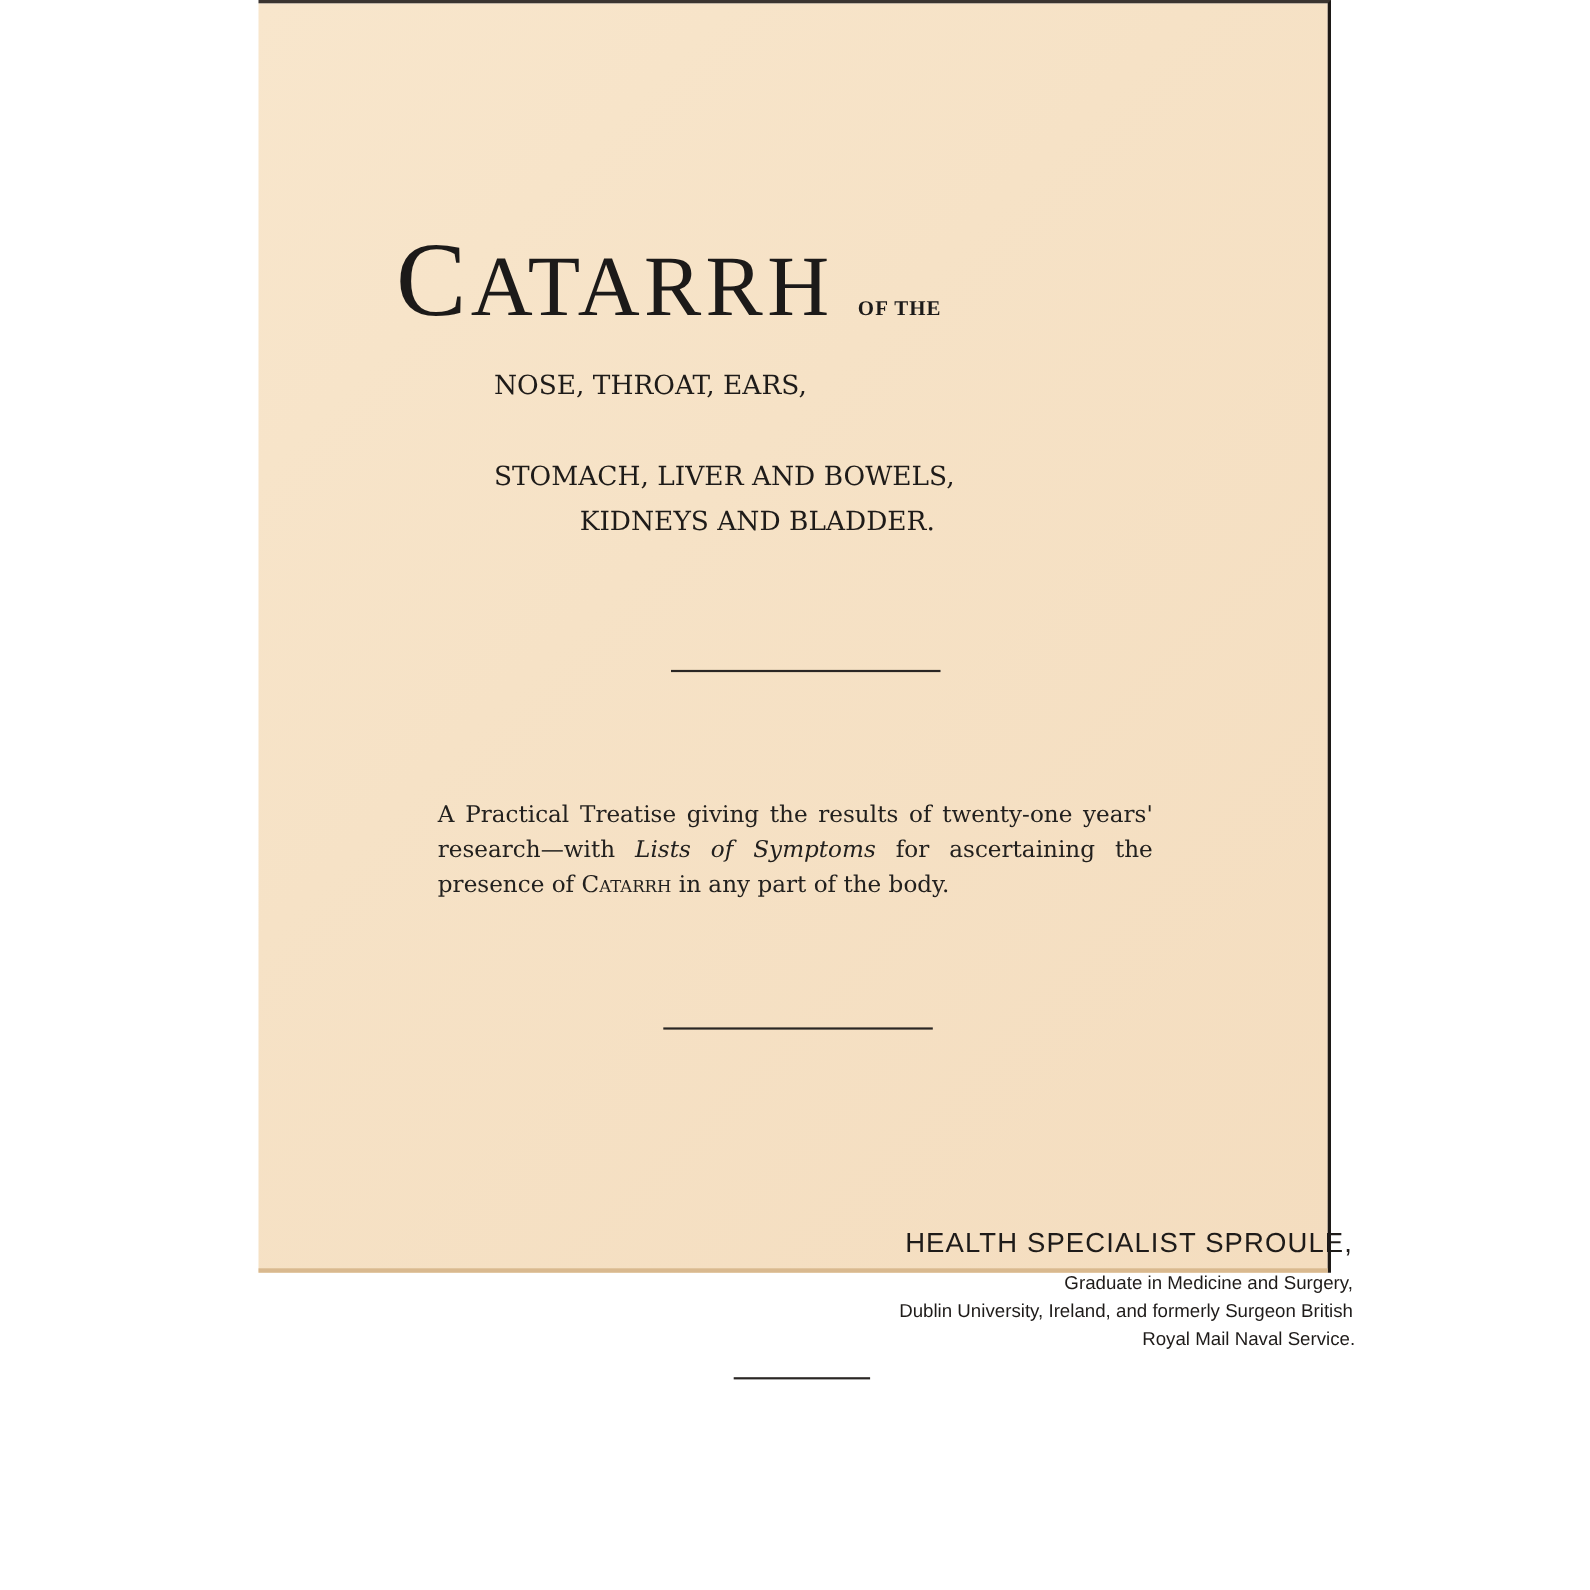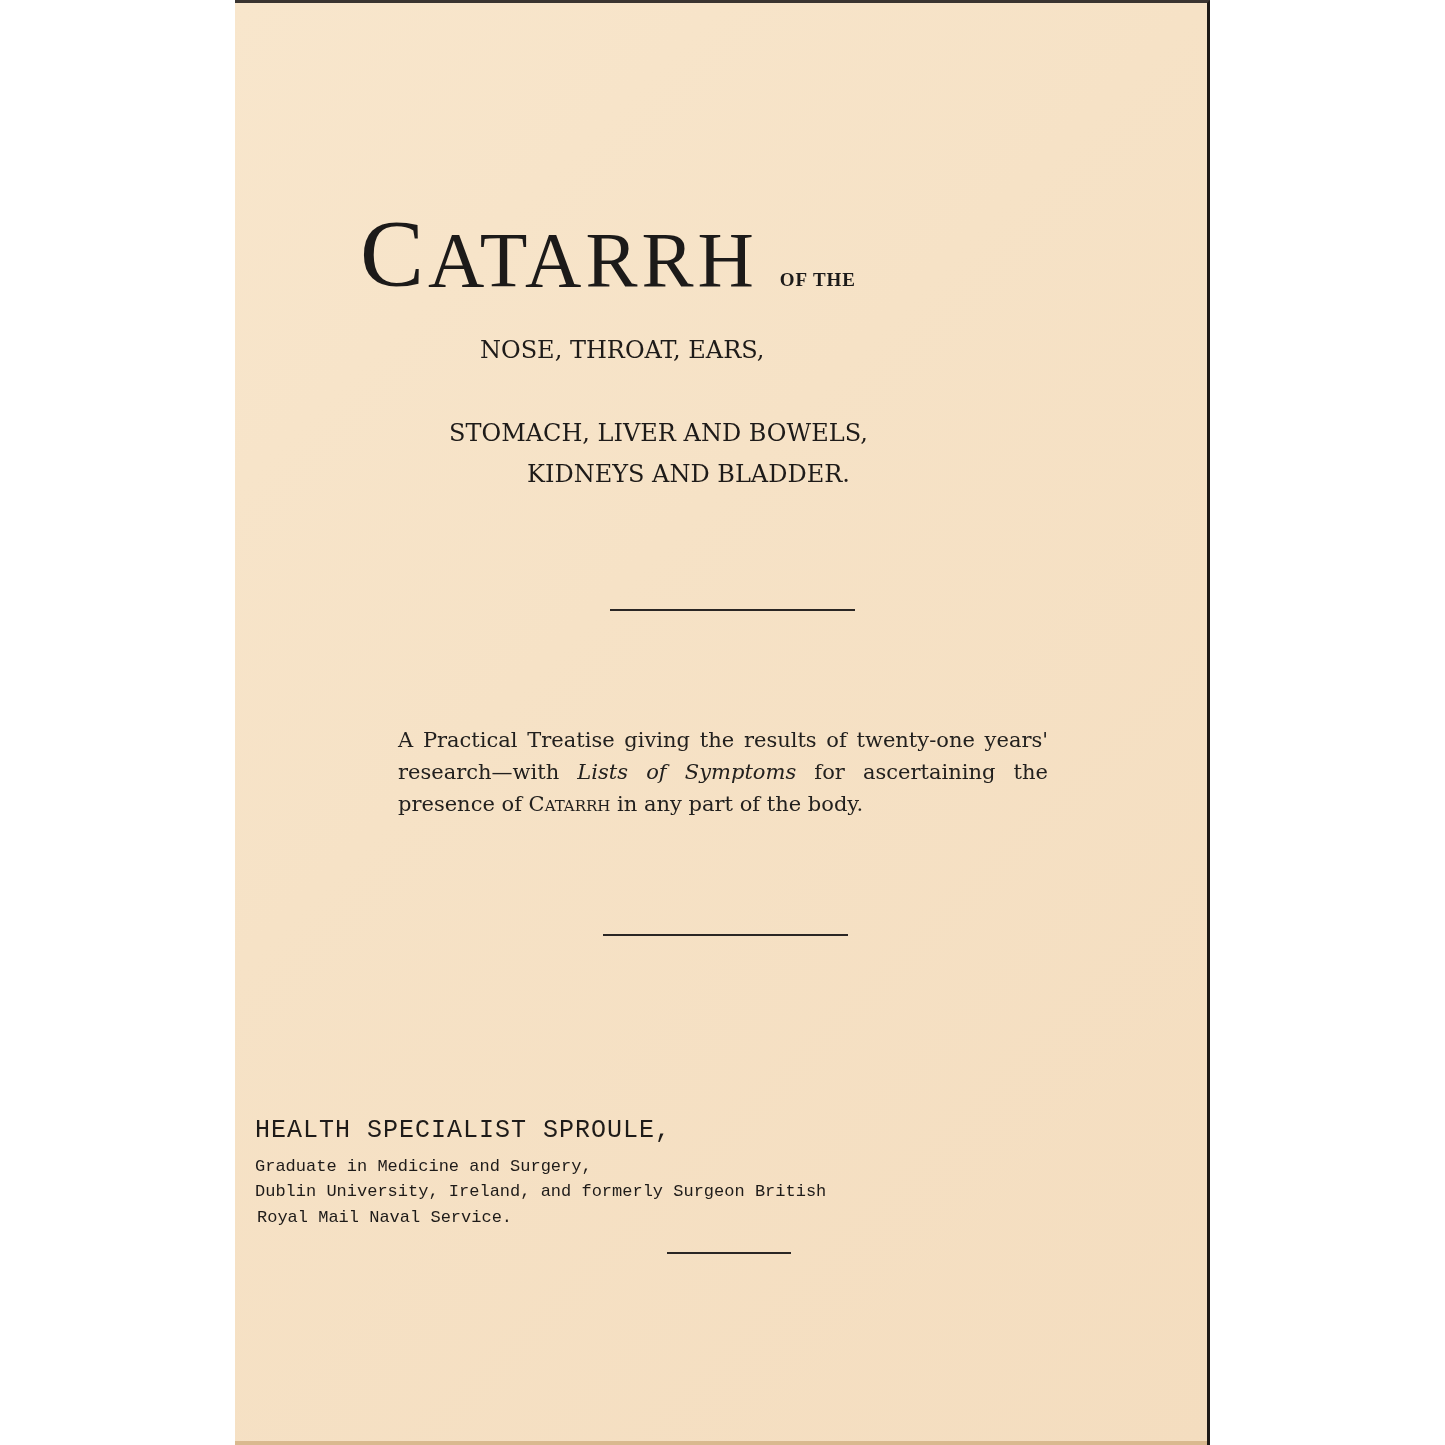--- a/index.html
+++ b/index.html
@@ -1,20 +1,20 @@
 <!DOCTYPE html>
 <html><head>
 <meta charset="utf-8">
 <style>
   html, body { margin: 0; padding: 0; }
   body {
     width: 1445px; height: 1445px; background: #ffffff; position: relative; overflow: hidden;
   }
   .page {
-    position: absolute; left: 235px; top: 0; width: 975px; height: 1445px;
+    position: absolute; left: 235px; top: 0; width: 975px; height: 1157px;
     background: linear-gradient(135deg, #f8e6cc 0%, #f6e2c6 40%, #f4ddbf 100%);
     border-right: 3px solid #1e1a17;
     border-top: 3px solid #3a3430;
     box-sizing: border-box;
   }
   .page::after {
     content: ""; position: absolute; left: 0; right: 0; bottom: 0; height: 4px;
     background: #d9b98f;
   }
   .title-wrap { position: absolute; left: 125px; top: 195px; white-space: nowrap; }
@@ -29,32 +29,32 @@
   }
   .sub { position: absolute; font-family: "DejaVu Serif", serif; font-size: 24px; color: #1e1b19; white-space: nowrap; }
   .rule { position: absolute; height: 2px; background: #2a2624; }
   .para {
     position: absolute; left: 163px; top: 721px; width: 650px;
     font-family: "DejaVu Serif", serif; font-size: 21px; line-height: 32px; color: #22201e;
     text-align: justify;
   }
   .para i { font-style: italic; }
   .para .sc { font-variant: small-caps; }
-  .center { position: absolute; left: 0; width: 975px; text-align: left; font-family: Liberation Mono, monospace; color: #1e1b19; }
+  .center { position: absolute; left: 0; width: 975px; text-align: right; font-family: Liberation Sans, sans-serif; color: #1e1b19; }
 </style>
 </head>
 <body>
 
 <div class="page">
 
   <div class="title-wrap">
     <span class="title-big"><span class="cap">C</span><span>ATARRH</span></span><span class="title-small">OF THE</span>
   </div>
 
-  <div class="sub" style="left:214px; top:333px;margin-left:31px;">NOSE, THROAT, EARS,</div>
+  <div class="sub" style="left:214px; top:333px;">NOSE, THROAT, EARS,</div>
   <div class="sub" style="left:214px; top:416px;">STOMACH, LIVER AND BOWELS,</div>
   <div class="sub" style="left:292px; top:457px;">KIDNEYS AND BLADDER.</div>
 
   <div class="rule" style="left:375px; top:606px; width:245px;"></div>
 
   <div class="para"><span>A Practical Treatise giving the results of twenty-one years' research—with </span><i>Lists of Symptoms</i><span> for ascertaining the presence of </span><span class="sc">Catarrh</span><span> in any part of the body.</span></div>
 
   <div class="rule" style="left:368px; top:931px; width:245px;"></div>
 
   <div class="center" style="top:1113px; font-size:25px; letter-spacing:1px; left:20px;">HEALTH SPECIALIST SPROULE,</div>

